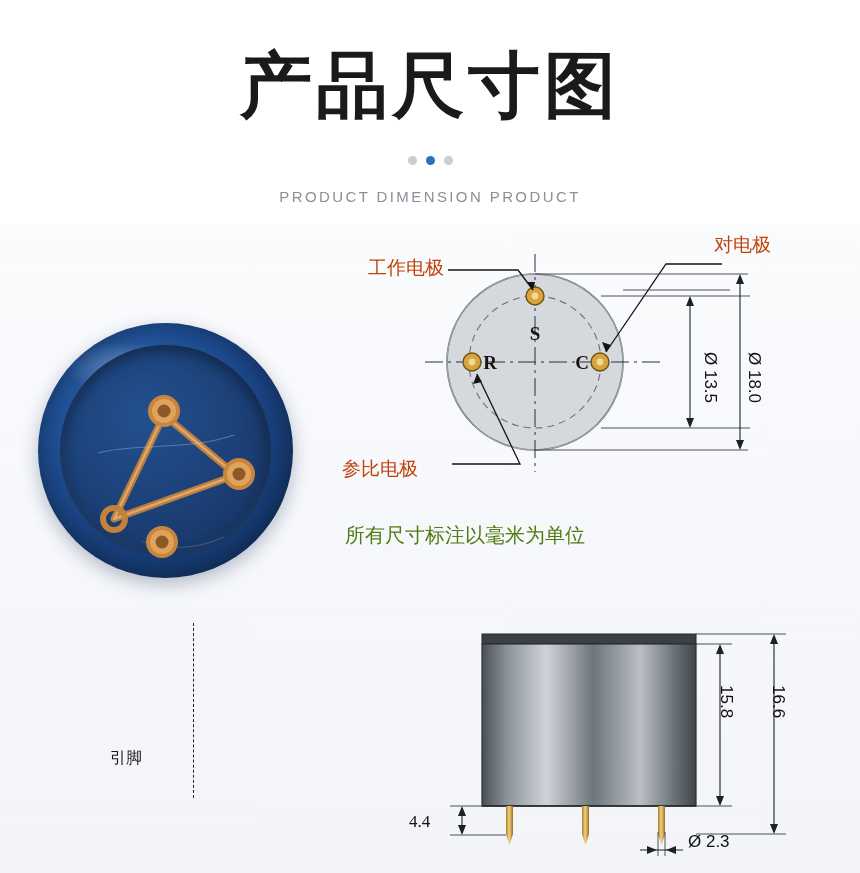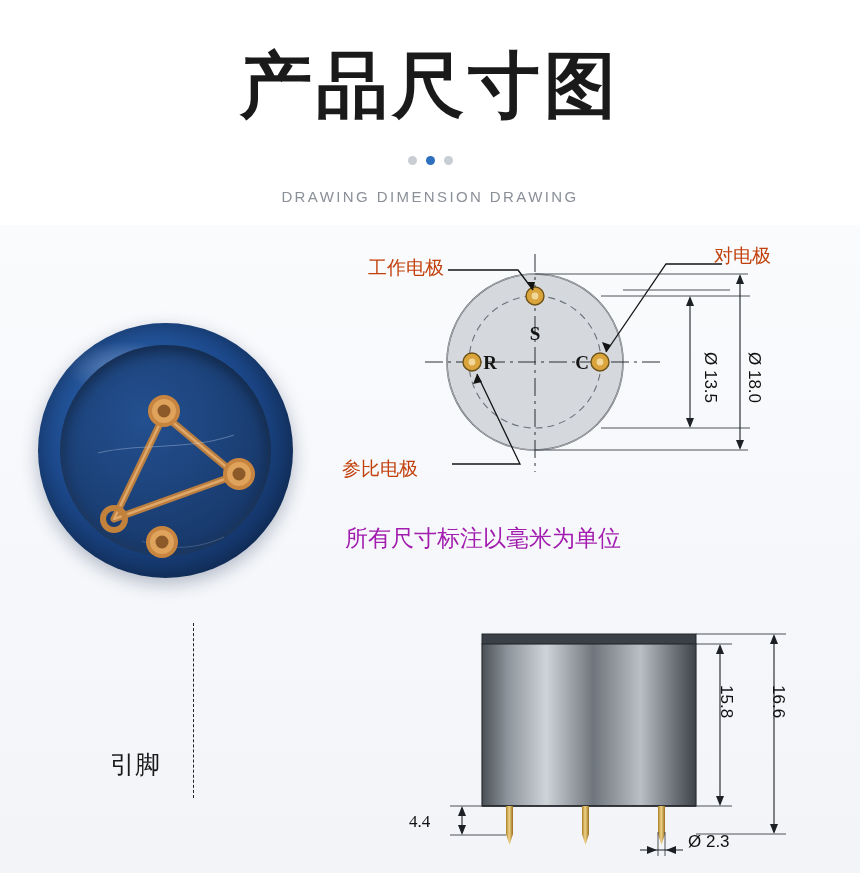--- a/index.html
+++ b/index.html
@@ -79,56 +79,56 @@
   .pad-inner { fill: #8c5a28; }
 
   #pin-leader {
     position: absolute; left: 155px; top: 300px;
     width: 0; height: 0;
     border-left: 1px dashed #222;
     height: 175px;
   }
   #pin-label {
     position: absolute; left: 110px; top: 748px;
-    font-size: 25px; color: #1a1a1a;
+    font-size: 16px; color: #1a1a1a;
     font-family: Liberation Serif, serif;
   }
 
   
   #topview { position: absolute; left: 330px; top: 232px; width: 520px; height: 275px; }
   #topview svg { display: block; }
 
   .tv-label {
     position: absolute;
     font-size: 19px;
     color: #c2410c;
     font-family: "Liberation Sans", "DejaVu Sans", sans-serif;
     white-space: nowrap;
   }
   #lbl-work { left: 368px; top: 255px; }
-  #lbl-counter { left: 714px; top: 243px; }
+  #lbl-counter { left: 714px; top: 232px; }
   #lbl-ref { left: 342px; top: 456px; }
 
   .dim-text {
     position: absolute;
     font-size: 17px;
     color: #111;
     white-space: nowrap;
     font-family: "Liberation Sans", "DejaVu Sans", sans-serif;
   }
   .vert { writing-mode: vertical-rl; text-orientation: mixed; }
 
   #dim-135 { left: 700px; top: 352px; }
   #dim-180 { left: 744px; top: 352px; }
 
   
   #notes {
     position: absolute; left: 345px; top: 521px; width: 480px;
-    font-size: 23px; color: #a21caf; line-height: 1.55;
-    font-family: Liberation Sans, sans-serif;
+    font-size: 20px; color: #4d7c0f; line-height: 1.55;
+    font-family: Liberation Mono, monospace;
   }
 
   
   #sideview { position: absolute; left: 400px; top: 620px; width: 450px; height: 250px; }
   #sideview svg { display: block; }
 
   #dim-158 { left: 716px; top: 685px; }
   #dim-166 { left: 768px; top: 685px; }
   #dim-44  { left: 409px; top: 812px; font-family: Liberation Serif, serif; }
   #dim-15  { left: 688px; top: 832px; }
@@ -136,21 +136,21 @@
 </head>
 <body>
 
 <div id="header">
   <div id="title-cn">产品尺寸图</div>
   <div id="dots">
     <span class="dot"></span>
     <span class="dot active"></span>
     <span class="dot"></span>
   </div>
-  <div id="title-en">DRAWING DIMENSION DRAWING</div>
+  <div id="title-en">PRODUCT DIMENSION PRODUCT</div>
 </div>
 
 <div id="content"></div>
 
 <div id="photo-wrap">
   <div id="sensor-photo">
     <div class="photo-gloss"></div>
   </div>
   <svg id="wire-svg" viewBox="0 0 255 255">
 

